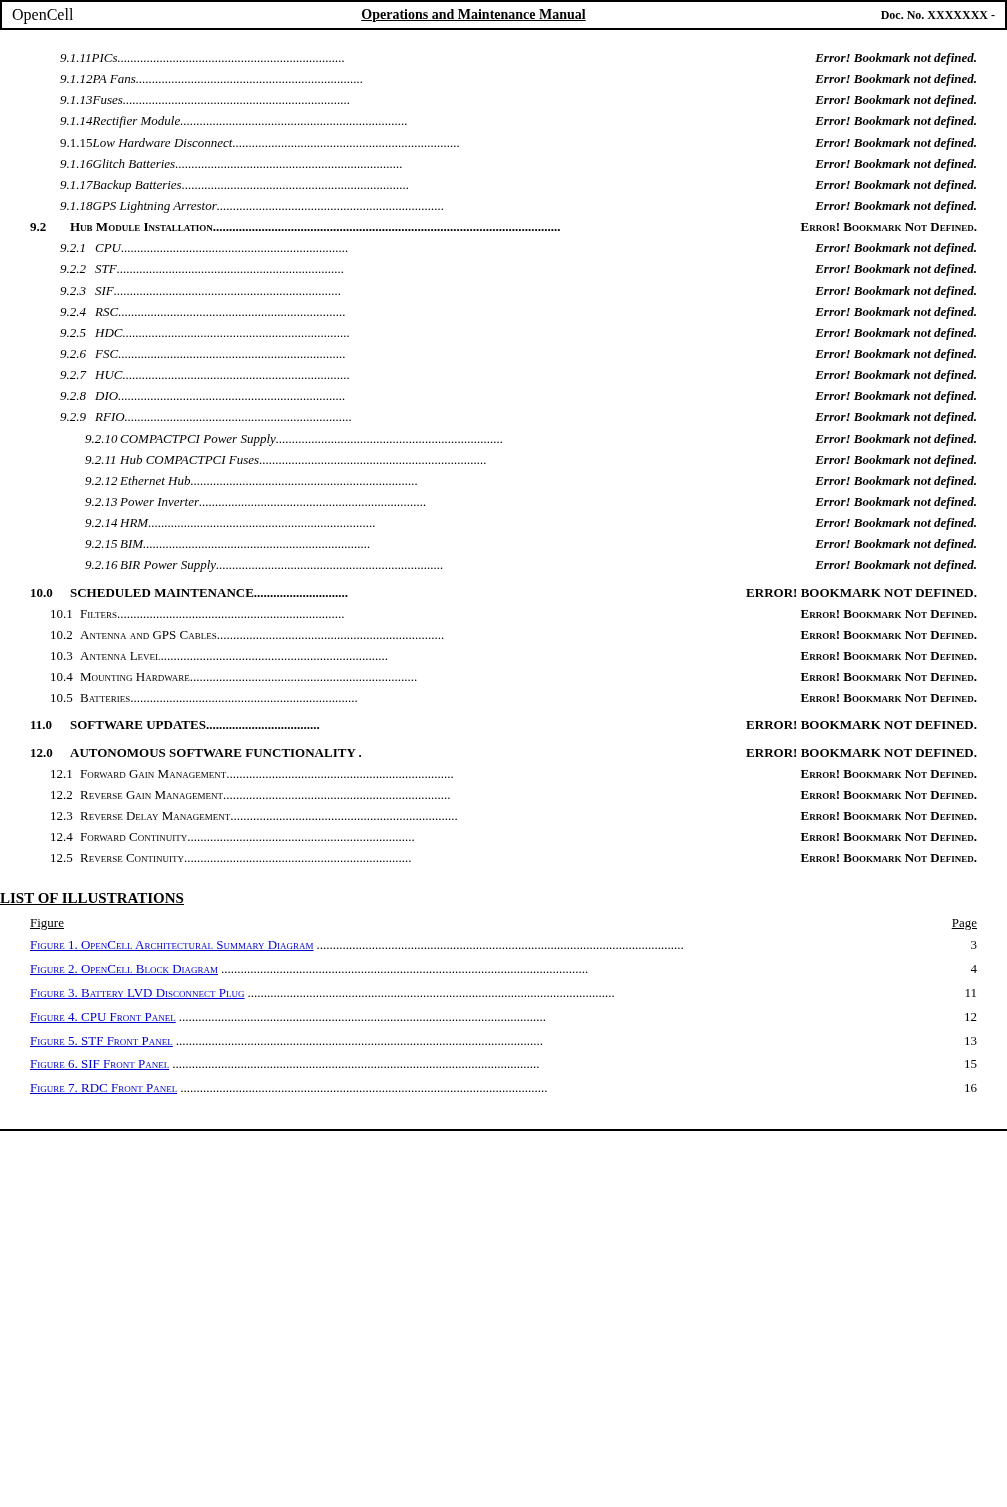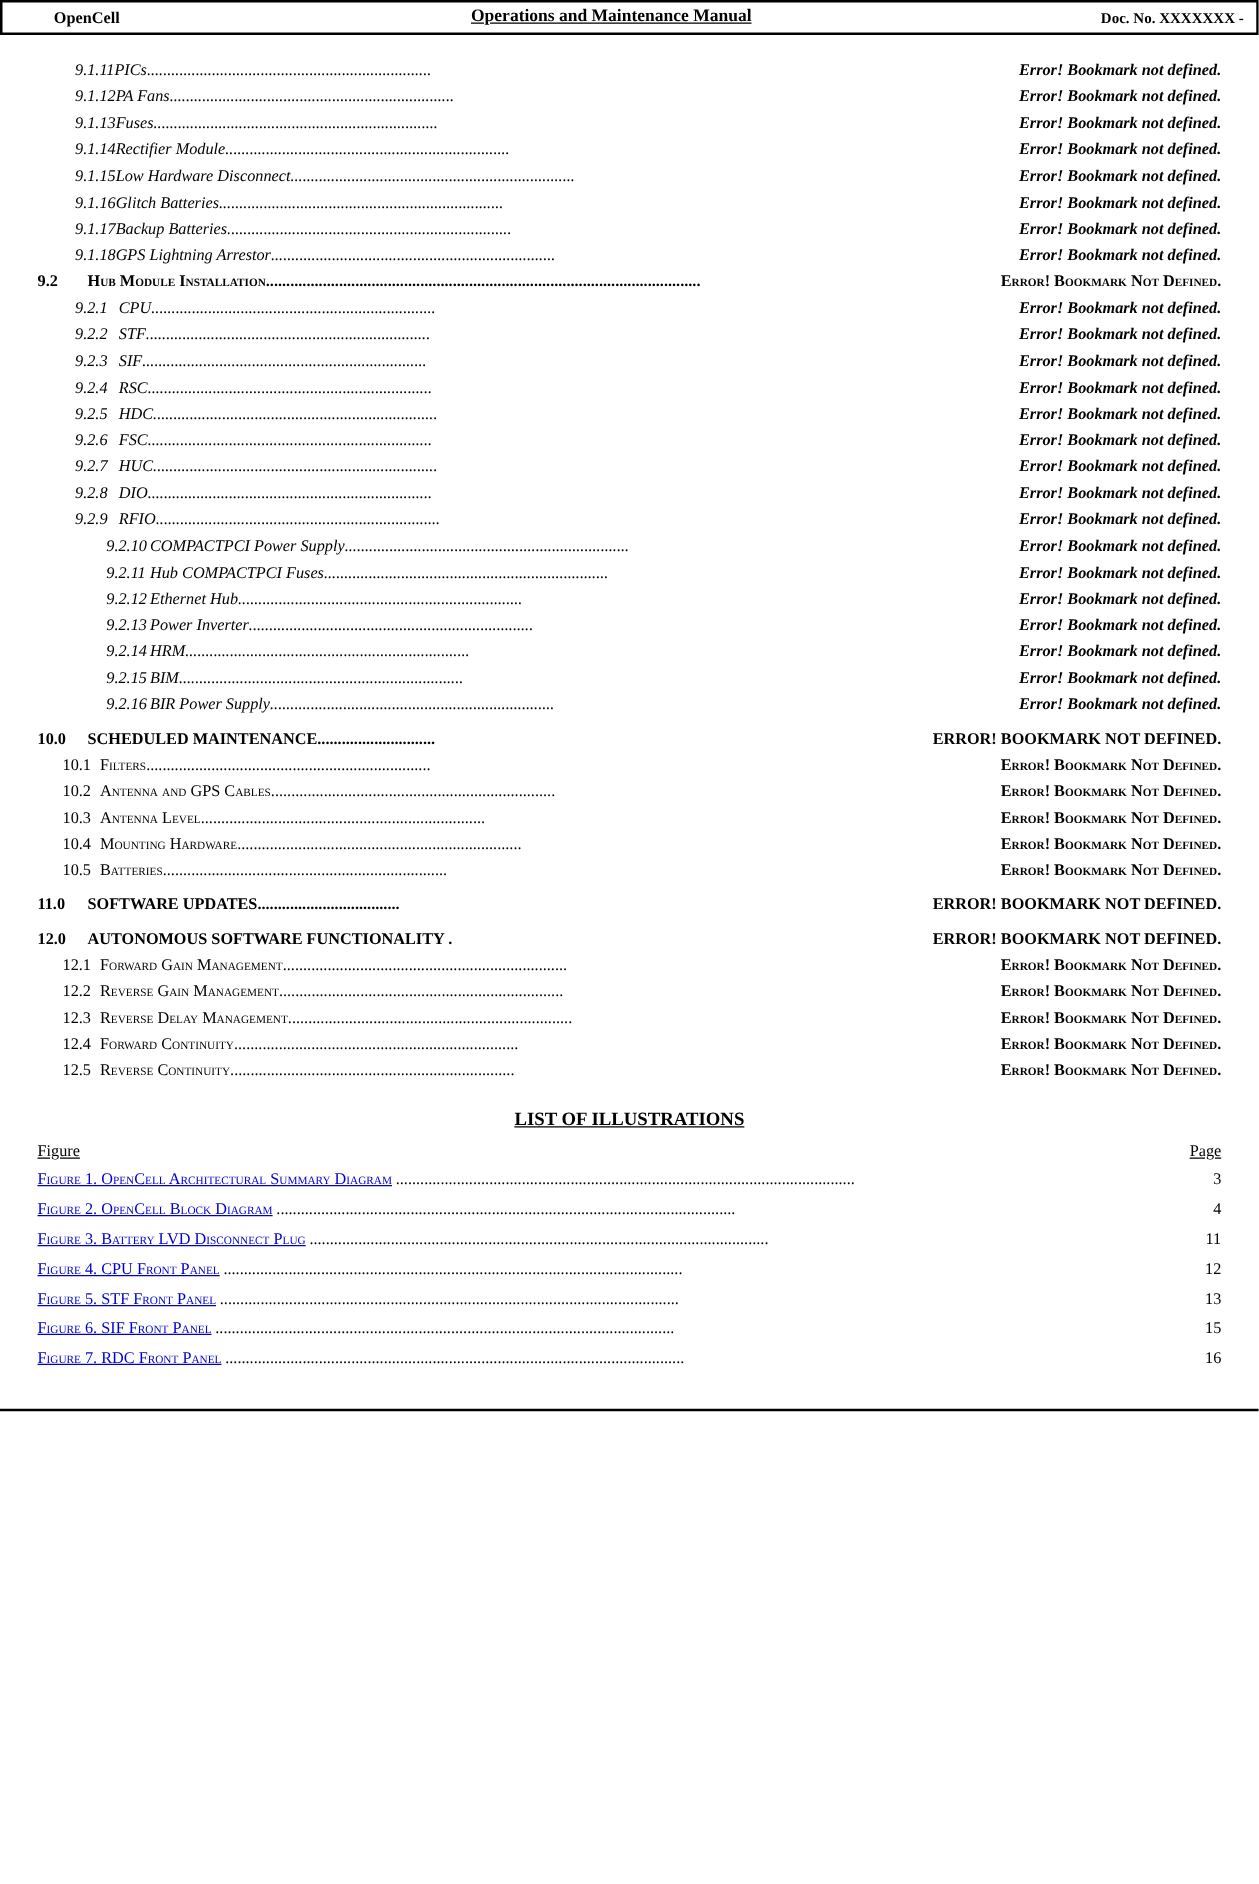--- a/index.html
+++ b/index.html
@@ -14,25 +14,24 @@
 
     
     .page-header {
       border: 2px solid #000;
       display: flex;
       align-items: center;
       padding: 4px 10px;
       margin-bottom: 18px;
     }
     .header-left {
-      font-weight: bold;
-      font-size: 13px;
+      font-weight: normal;
+      font-size: 16px;
       flex: 0 0 auto;
       min-width: 120px;
-      margin-left: 31px;
     }
     .header-center {
       flex: 1;
       text-align: center;
       font-weight: bold;
       font-size: 14px;
       text-decoration: underline;
     }
     .header-right {
       font-weight: bold;
@@ -42,21 +41,20 @@
       text-align: right;
     }
 
     
     .toc-container {
       padding: 0 30px;
     }
 
     
     .illustrations-title {
-      text-align: center;
       font-weight: bold;
       font-size: 15px;
       margin: 22px 0 8px 0;
       text-decoration: underline;
     }
 
     .illus-header {
       display: flex;
       justify-content: space-between;
       padding: 0 30px;
@@ -146,21 +144,21 @@
     <span style="flex:1; overflow:hidden; white-space:nowrap; font-style:italic;">......................................................................</span>
     <span style="flex:0 0 auto; font-style:italic; font-weight:bold; white-space:nowrap;">Error! Bookmark not defined.</span>
   </div>
       <div class="entry-row">
     <span style="flex:0 0 55px; font-style:italic; padding-left:30px;">9.1.14</span>
     <span style="flex:0 0 auto; font-style:italic;">Rectifier Module</span>
     <span style="flex:1; overflow:hidden; white-space:nowrap; font-style:italic;">......................................................................</span>
     <span style="flex:0 0 auto; font-style:italic; font-weight:bold; white-space:nowrap;">Error! Bookmark not defined.</span>
   </div>
       <div class="entry-row">
-    <span style="flex:0 0 55px; font-style:italic; padding-left:30px;">9.1.15</span>
+    <span style="flex:0 0 55px; padding-left:30px;">9.1.15</span>
     <span style="flex:0 0 auto; font-style:italic;">Low Hardware Disconnect</span>
     <span style="flex:1; overflow:hidden; white-space:nowrap; font-style:italic;">......................................................................</span>
     <span style="flex:0 0 auto; font-style:italic; font-weight:bold; white-space:nowrap;">Error! Bookmark not defined.</span>
   </div>
       <div class="entry-row">
     <span style="flex:0 0 55px; font-style:italic; padding-left:30px;">9.1.16</span>
     <span style="flex:0 0 auto; font-style:italic;">Glitch Batteries</span>
     <span style="flex:1; overflow:hidden; white-space:nowrap; font-style:italic;">......................................................................</span>
     <span style="flex:0 0 auto; font-style:italic; font-weight:bold; white-space:nowrap;">Error! Bookmark not defined.</span>
   </div>

